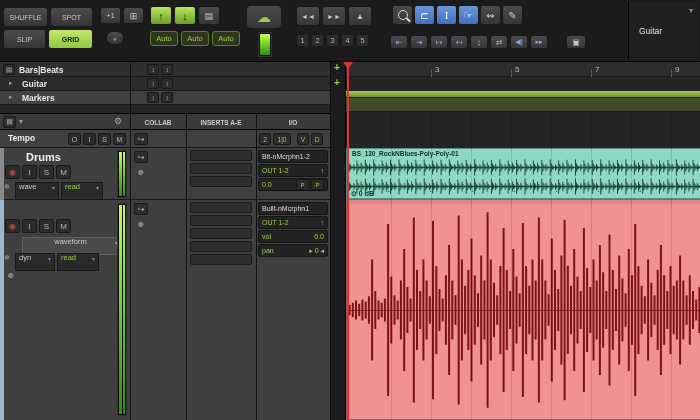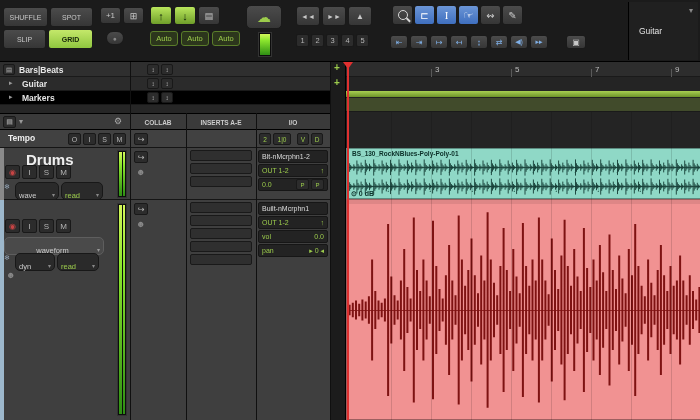--- a/index.html
+++ b/index.html
@@ -11,21 +11,21 @@
        color:#c8c8c8;display:flex;align-items:center;justify-content:center;}
   .btn.green{background:linear-gradient(#c4e86a,var(--mode_green,#8fc63f));color:#15240a;font-weight:bold;}
   .btn.brightgreen{background:linear-gradient(#b9e65c,#6f9e2a);color:#10200a;font-weight:bold;}
   .btn.blue{background:linear-gradient(#6b95d6,var(--tool_blue,#3f6fbf));color:#fff;}
   .btn.auto{background:#2c361c;border:1px solid #5a7d2a;color:var(--accent,#9ccc4c);}
   .chip{background:#2c2c2c;border:1px solid #191919;border-radius:2px;color:#b5b5b5;
         display:flex;align-items:center;justify-content:center;}
   .grn{color:var(--accent,#9ccc4c);}
   .iobox{background:#232323;border:1px solid #161616;border-radius:2px;display:flex;align-items:center;
          padding:0 3px;font-size:7px;}
-  .ddbox{background:#2a2a2a;border:1px solid #181818;border-radius:5px;display:flex;align-items:flex-start;
+  .ddbox{background:#2a2a2a;border:1px solid #181818;border-radius:0;display:flex;align-items:flex-end;
          justify-content:space-between;padding:8px 3px;font-size:7.5px;color:#ccc;}
   .rlabel{font-size:8.5px;font-weight:bold;color:#e6e6e6;}
   .sep-v{background:#101010;width:1px;}
   .gline{width:1px;background:rgba(0,0,0,0.13);z-index:4;}
   .rtick{width:1px;background:#5a5a5a;}
   .mag{width:8px;height:8px;border:1.5px solid #d8d8d8;border-radius:50%;position:relative;}
   .mag::after{content:"";position:absolute;width:5px;height:1.5px;background:#d8d8d8;
               transform:rotate(45deg);right:-4px;bottom:-1px;}
   .meter{background:#0d0d0d;border:1px solid #333;display:flex;gap:1px;padding:1px;}
   .meter .bar{flex:1;background:linear-gradient(#d3f75a,var(--meter_green,#8ce62e) 30%,#2f8f14);}
@@ -103,21 +103,21 @@
     <div class="chip abs" style="left:161px;top:2px;width:12px;height:11px;font-size:6.5px;">↕</div>
   </div>
 
   <div class="abs" style="left:0;top:77px;width:345px;height:14px;background:#2b2b2b;border-bottom:1px solid #1a1a1a;">
     <span class="abs" style="left:9px;top:2px;font-size:7px;color:#999;">▸</span>
     <span class="rlabel abs" style="left:22px;top:2px;">Guitar</span>
     <div class="chip abs" style="left:147px;top:1px;width:12px;height:11px;font-size:6.5px;">↕</div>
     <div class="chip abs" style="left:161px;top:1px;width:12px;height:11px;font-size:6.5px;">↕</div>
   </div>
 
-  <div class="abs" style="left:0;top:91px;width:345px;height:14px;background:#000000;border-bottom:1px solid #1a1a1a;">
+  <div class="abs" style="left:0;top:91px;width:345px;height:14px;background:#404040;border-bottom:1px solid #1a1a1a;">
     <span class="abs" style="left:9px;top:2px;font-size:7px;color:#999;">▸</span>
     <span class="rlabel abs" style="left:22px;top:2px;">Markers</span>
     <div class="chip abs" style="left:147px;top:1px;width:12px;height:11px;font-size:6.5px;">↕</div>
     <div class="chip abs" style="left:161px;top:1px;width:12px;height:11px;font-size:6.5px;">↕</div>
   </div>
   <div class="abs" style="left:0;top:105px;width:345px;height:8px;background:#262626;"></div>
 
   <div class="abs" style="left:330px;top:62px;width:15px;height:358px;background:#1c1c1c;border-left:1px solid #000;"></div>
   <span class="abs grn" style="left:334px;top:62px;font-size:10px;font-weight:bold;z-index:6;">+</span>
   <span class="abs grn" style="left:334px;top:77px;font-size:10px;font-weight:bold;z-index:6;">+</span>
@@ -141,21 +141,21 @@
       <div class="chip abs" style="left:113px;top:3px;width:13px;height:12px;font-size:7px;">M</div>
       <div class="chip abs" style="left:134px;top:3px;width:14px;height:12px;font-size:8px;">↪</div>
       <div class="chip abs grn" style="left:259px;top:3px;width:12px;height:12px;font-size:6.5px;">2</div>
       <div class="chip abs grn" style="left:273px;top:3px;width:18px;height:12px;font-size:6.5px;">1|0</div>
       <div class="chip abs grn" style="left:297px;top:3px;width:12px;height:12px;font-size:6.5px;">V</div>
       <div class="chip abs grn" style="left:311px;top:3px;width:12px;height:12px;font-size:6.5px;">D</div>
     </div>
 
     <div class="abs" style="left:0;top:18px;width:330px;height:52px;background:#3f3f3f;border-bottom:1px solid #151515;">
       <div class="abs" style="left:0;top:0;width:4px;height:52px;background:#8a8a8a;"></div>
-      <span class="abs" style="left:26px;top:3px;font-size:15px;font-weight:bold;color:#eee;">Drums</span>
+      <span class="abs" style="left:26px;top:3px;font-size:11px;font-weight:bold;color:#eee;">Drums</span>
       <div class="chip abs" style="left:5px;top:17px;width:15px;height:14px;font-size:8px;color:#c64444;">◉</div>
       <div class="chip abs" style="left:22px;top:17px;width:15px;height:14px;font-size:8px;">I</div>
       <div class="chip abs" style="left:39px;top:17px;width:15px;height:14px;font-size:8px;">S</div>
       <div class="chip abs" style="left:56px;top:17px;width:15px;height:14px;font-size:8px;">M</div>
       <span class="abs" style="left:4px;top:35px;font-size:7px;color:#9ab;">❄</span>
       <div class="ddbox abs" style="left:15px;top:34px;width:44px;height:13px;">
         <span>wave</span>
         <span style="font-size:6px;color:#888;">▾</span>
       </div>
       <div class="ddbox abs" style="left:61px;top:34px;width:42px;height:13px;">
@@ -189,21 +189,21 @@
         </span>
       </div>
     </div>
 
     <div class="abs" style="left:0;top:70px;width:330px;height:220px;background:#3f3f3f;">
       <div class="abs" style="left:0;top:0;width:4px;height:220px;background:#9db8cc;"></div>
       <div class="chip abs" style="left:5px;top:19px;width:15px;height:14px;font-size:8px;color:#c64444;">◉</div>
       <div class="chip abs" style="left:22px;top:19px;width:15px;height:14px;font-size:8px;">I</div>
       <div class="chip abs" style="left:39px;top:19px;width:15px;height:14px;font-size:8px;">S</div>
       <div class="chip abs" style="left:56px;top:19px;width:15px;height:14px;font-size:8px;">M</div>
-      <div class="ddbox abs" style="left:4px;top:37px;width:100px;height:13px;background:#4a4a4a;border-color:#5e5e5e;justify-content:space-between;">
+      <div class="ddbox abs" style="left:22px;top:37px;width:100px;height:13px;background:#4a4a4a;border-color:#5e5e5e;justify-content:space-between;">
         <span style="margin:0 auto;">waveform</span>
         <span style="font-size:6px;color:#999;">▾</span>
       </div>
       <span class="abs" style="left:4px;top:54px;font-size:7px;color:#9ab;">❄</span>
       <div class="ddbox abs" style="left:15px;top:53px;width:40px;height:13px;">
         <span>dyn</span>
         <span style="font-size:6px;color:#888;">▾</span>
       </div>
       <div class="ddbox abs" style="left:57px;top:53px;width:42px;height:13px;">
         <span class="grn">read</span>

